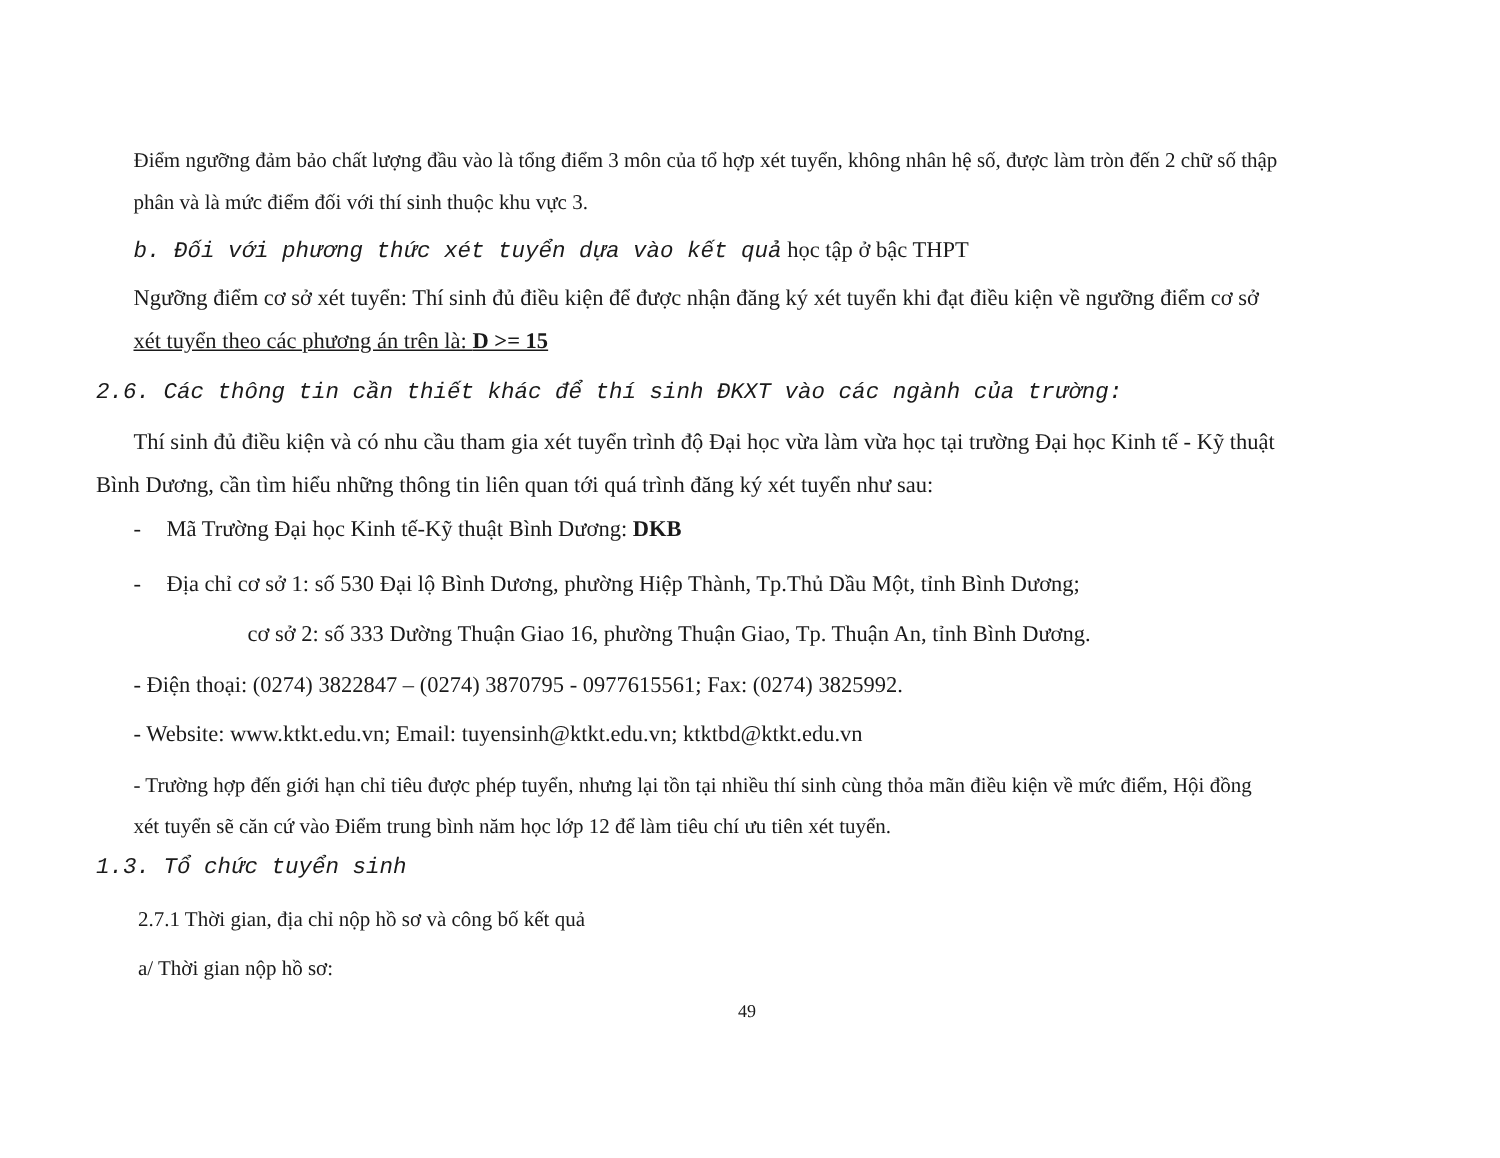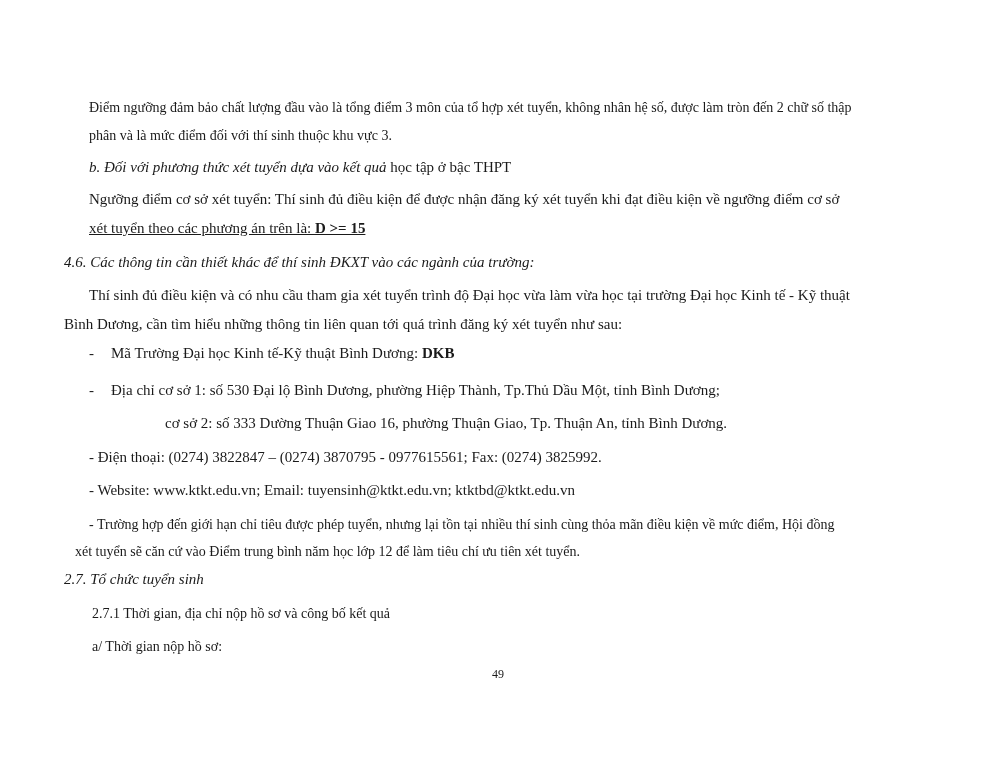--- a/index.html
+++ b/index.html
@@ -15,21 +15,21 @@
       font-family: "Liberation Serif", "DejaVu Serif", serif;
       color: #1a1a1a;
       font-size: 15px;
     }
     .line {
       position: absolute;
       white-space: nowrap;
       line-height: 18px;
     }
     .small { font-size: 14px; }
-    .it { font-style: italic; }
+    .it { font-style: italic; font-family: Liberation Mono, monospace; }
     .b { font-weight: bold; }
     .u { }
     .dash {
       display: inline-block;
       width: 22px;
     }
     .page-number {
       position: absolute;
       left: 492px;
       top: 667px;
@@ -46,44 +46,44 @@
 
   <div class="line" style="left:89px; top:158px;">
     <span class="it">b. Đối với phương thức xét tuyển dựa vào kết quả</span><span> học tập ở bậc THPT</span>
   </div>
 
   <div class="line" style="left:89px; top:190px;">Ngưỡng điểm cơ sở xét tuyển: Thí sinh đủ điều kiện để được nhận đăng ký xét tuyển khi đạt điều kiện về ngưỡng điểm cơ sở</div>
   <div class="line" style="left:89px; top:219px;text-decoration:underline;">
     <span>xét tuyển theo các phương án trên là: </span><span class="b">D &gt;= 15</span>
   </div>
 
-  <div class="line it" style="left:64px; top:253px;">4.6. Các thông tin cần thiết khác để thí sinh ĐKXT vào các ngành của trường:</div>
+  <div class="line it" style="left:64px; top:253px;">2.6. Các thông tin cần thiết khác để thí sinh ĐKXT vào các ngành của trường:</div>
 
   <div class="line" style="left:89px; top:286px;">Thí sinh đủ điều kiện và có nhu cầu tham gia xét tuyển trình độ Đại học vừa làm vừa học tại trường Đại học Kinh tế - Kỹ thuật</div>
   <div class="line" style="left:64px; top:315px;">Bình Dương, cần tìm hiểu những thông tin liên quan tới quá trình đăng ký xét tuyển như sau:</div>
 
   <div class="line" style="left:89px; top:344px;">
     <span class="dash">-</span><span>Mã Trường Đại học Kinh tế-Kỹ thuật Bình Dương: </span><span class="b">DKB</span>
   </div>
 
   <div class="line" style="left:89px; top:381px;">
     <span class="dash">-</span><span>Địa chỉ cơ sở 1: số 530 Đại lộ Bình Dương, phường Hiệp Thành, Tp.Thủ Dầu Một, tỉnh Bình Dương;</span>
   </div>
   <div class="line" style="left:165px; top:414px;">cơ sở 2: số 333 Dường Thuận Giao 16, phường Thuận Giao, Tp. Thuận An, tỉnh Bình Dương.</div>
 
   <div class="line" style="left:89px; top:448px;">- Điện thoại: (0274) 3822847 – (0274) 3870795 - 0977615561; Fax: (0274) 3825992.</div>
 
   <div class="line" style="left:89px; top:481px;">
     <span>- Website: </span><span class="u">www.ktkt.edu.vn</span><span>;  Email: </span><span class="u">tuyensinh@ktkt.edu.vn</span><span>;  </span><span class="u">ktktbd@ktkt.edu.vn</span>
   </div>
 
   <div class="line small" style="left:89px; top:516px;text-align:right;">- Trường hợp đến giới hạn chỉ tiêu được phép tuyển, nhưng lại tồn tại nhiều thí sinh cùng thỏa mãn điều kiện về mức điểm, Hội đồng</div>
-  <div class="line small" style="left:75px; top:543px;">xét tuyển sẽ căn cứ vào Điểm trung bình năm học lớp 12 để làm tiêu chí ưu tiên xét tuyển.</div>
+  <div class="line small" style="left:89px; top:543px;">xét tuyển sẽ căn cứ vào Điểm trung bình năm học lớp 12 để làm tiêu chí ưu tiên xét tuyển.</div>
 
-  <div class="line it" style="left:64px; top:570px;">2.7. Tổ chức tuyển sinh</div>
+  <div class="line it" style="left:64px; top:570px;">1.3. Tổ chức tuyển sinh</div>
 
   <div class="line small" style="left:92px; top:605px;">2.7.1 Thời gian, địa chỉ nộp hồ sơ và công bố kết quả</div>
 
   <div class="line small" style="left:92px; top:638px;">a/ Thời gian nộp hồ sơ:</div>
 
   <div class="page-number">49</div>
 
 </div>
 
 </body></html>

